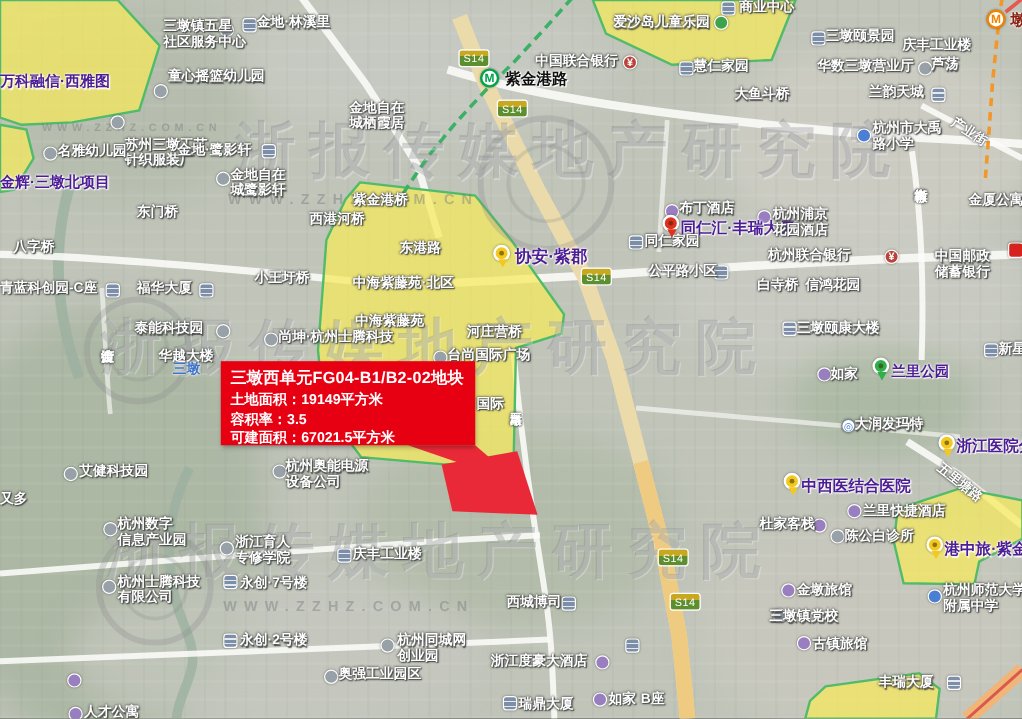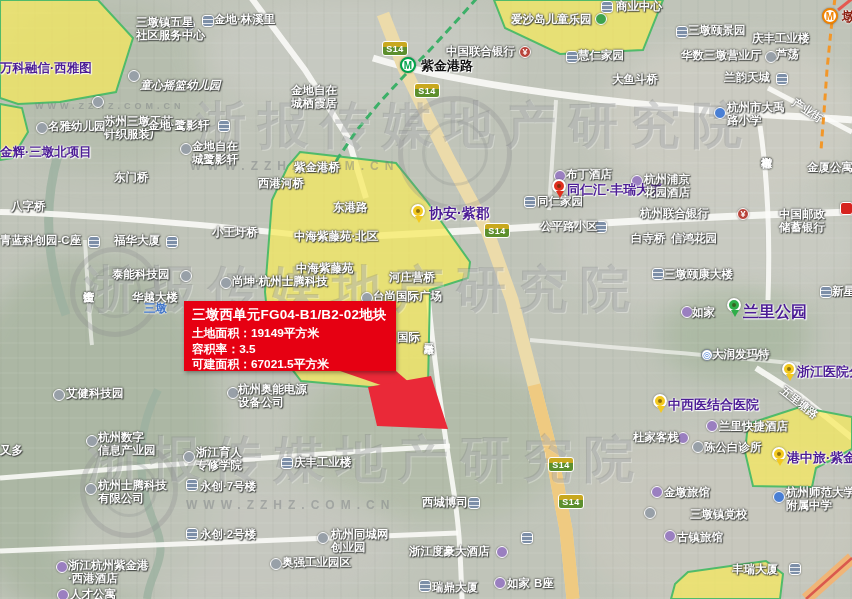--- a/index.html
+++ b/index.html
@@ -45,21 +45,21 @@
   .pin::before{content:"";position:absolute;left:3px;top:3px;width:4px;height:4px;border-radius:50%;background:rgba(60,40,0,.55);}
   .pin::after{content:"";position:absolute;left:2px;top:10px;border:4px solid transparent;border-top:7px solid currentColor;}
   .i-pin-yellow{color:#f3c920;}
   .i-pin-red{color:#e0301e;}
   .i-pin-green{color:#2fae49;}
   .i-metro{width:16px;height:16px;background:#fff;font-size:10px;z-index:31;}
   .i-metro-green{border:2.5px solid #00a44b;color:#00a44b;}
   .i-metro-orange{border:2.5px solid #f08300;color:#f08300;}
   
   .badge{position:absolute;width:24px;height:13px;border-radius:3px;border:1px solid #fff;
-    background:linear-gradient(#c8a81f 0 38%,#5d8f2e 38% 100%);color:#fff;font-size:9px;font-weight:bold;
+    background:linear-gradient(#c8a81f 0 38%,#5d8f2e 38% 100%);color:#fff;font-size:9px;font-weight:normal;
     display:flex;align-items:center;justify-content:center;z-index:28;letter-spacing:.5px;}
   
   #info-box{position:absolute;left:184px;top:301px;width:212px;height:70px;background:#e60012;
     color:#fff;padding:5px 8px;box-sizing:border-box;z-index:40;box-shadow:1px 2px 4px rgba(0,0,0,.35);}
   #info-box .title{font-size:13.5px;font-weight:bold;letter-spacing:.2px;margin-bottom:2px;white-space:nowrap;}
   #info-box .line{font-size:11.8px;font-weight:bold;line-height:1.33;white-space:nowrap;}
   #layers,#poi-layer,#wm-layer{position:absolute;inset:0;}
 </style>
 </head>
 <body>
@@ -145,21 +145,21 @@
       <div class="lbl s-w" style="left: 214px; top: 13px;">
         <div>金地·林溪里</div>
       </div>
       <div class="lbl s-w" style="left: 136px; top: 16px;">
         <div>三墩镇五星</div>
         <div>社区服务中心</div>
       </div>
       <div class="lbl s-r" style="left: 0px; top: 61px;">
         <div>万科融信·西雅图</div>
       </div>
-      <div class="lbl s-w" style="left: 140px; top: 79px; font-style: italic;">
+      <div class="lbl s-w" style="left: 140px; top: 58px;">
         <div>童心摇篮幼儿园</div>
       </div>
       <div class="lbl s-w" style="left: 104px; top: 91px; margin-top: 24px;">
         <div>苏州三墩工艺</div>
         <div>针织服装厂</div>
       </div>
       <div class="lbl s-w" style="left: 48px; top: 120px;">
         <div>名雅幼儿园</div>
       </div>
       <div class="lbl s-w" style="left: 148px; top: 119px;">
@@ -286,21 +286,21 @@
       </div>
       <div class="lbl s-w" style="left: 132px; top: 291px;">
         <div>华越大楼</div>
       </div>
       <div class="lbl s-blue" style="left: 144px; top: 302px;">
         <div>三墩</div>
       </div>
       <div class="lbl s-w" style="left: 66px; top: 387px;">
         <div>艾健科技园</div>
       </div>
-      <div class="lbl s-w" style="left: 0px; top: 410px; margin-top: 34px;">
+      <div class="lbl s-w" style="left: 0px; top: 410px;">
         <div>又多</div>
       </div>
       <div class="lbl s-w" style="left: 238px; top: 383px;">
         <div>杭州奥能电源</div>
         <div>设备公司</div>
       </div>
       <div class="lbl s-w" style="left: 389px; top: 271px;">
         <div>河庄营桥</div>
       </div>
       <div class="lbl s-w" style="left: 373px; top: 290px;">
@@ -320,24 +320,20 @@
       <div class="lbl s-w" style="left: 200px; top: 480px;">
         <div>永创·7号楼</div>
       </div>
       <div class="lbl s-w" style="left: 200px; top: 528px;">
         <div>永创·2号楼</div>
       </div>
       <div class="lbl s-w" style="left: 98px; top: 479px;">
         <div>杭州士腾科技</div>
         <div>有限公司</div>
       </div>
-      <div class="lbl s-w" style="left: 68px; top: 559px;">
-        <div>浙江杭州紫金港</div>
-        <div>·西港酒店</div>
-      </div>
       <div class="lbl s-w" style="left: 70px; top: 588px;">
         <div>人才公寓</div>
       </div>
       <div class="lbl s-w" style="left: 294px; top: 456px;">
         <div>庆丰工业楼</div>
       </div>
       <div class="lbl s-w" style="left: 331px; top: 528px;">
         <div>杭州同城网</div>
         <div>创业园</div>
       </div>
@@ -352,21 +348,21 @@
       </div>
       <div class="lbl s-w" style="left: 432px; top: 581px;">
         <div>瑞鼎大厦</div>
       </div>
       <div class="lbl s-w" style="left: 507px; top: 577px;">
         <div>如家</div>
       </div>
       <div class="lbl s-w" style="left: 534px; top: 532px; margin-top: 45px;">
         <div>B座</div>
       </div>
-      <div class="lbl s-r" style="font-size: 16px; left: 743px; top: 303px;">
+      <div class="lbl s-r" style="font-size: 12px; left: 743px; top: 303px;">
         <div>兰里公园</div>
       </div>
       <div class="lbl s-w" style="left: 692px; top: 306px;">
         <div>如家</div>
       </div>
       <div class="lbl s-w" style="left: 712px; top: 348px;">
         <div>大润发玛特</div>
       </div>
       <div class="lbl s-r" style="font-size: 13px; left: 797px; top: 365px;">
         <div>浙江医院分</div>
@@ -386,21 +382,21 @@
       <div class="lbl s-r" style="font-size: 13px; left: 787px; top: 451px;">
         <div>港中旅·紫金</div>
       </div>
       <div class="lbl s-w" style="left: 786px; top: 486px;">
         <div>杭州师范大学</div>
         <div>附属中学</div>
       </div>
       <div class="lbl s-w" style="left: 664px; top: 486px;">
         <div>金墩旅馆</div>
       </div>
-      <div class="lbl s-w" style="left: 690px; top: 508px; text-align: right;">
+      <div class="lbl s-w" style="left: 641px; top: 508px; text-align: right;">
         <div>三墩镇党校</div>
       </div>
       <div class="lbl s-w" style="left: 677px; top: 531px;">
         <div>古镇旅馆</div>
       </div>
       <div class="lbl s-w" style="left: 732px; top: 563px;">
         <div>丰瑞大厦</div>
       </div>
       <div class="lbl s-road vert" style="left: 82px; top: 282px;">
         <div>金渡街</div>

